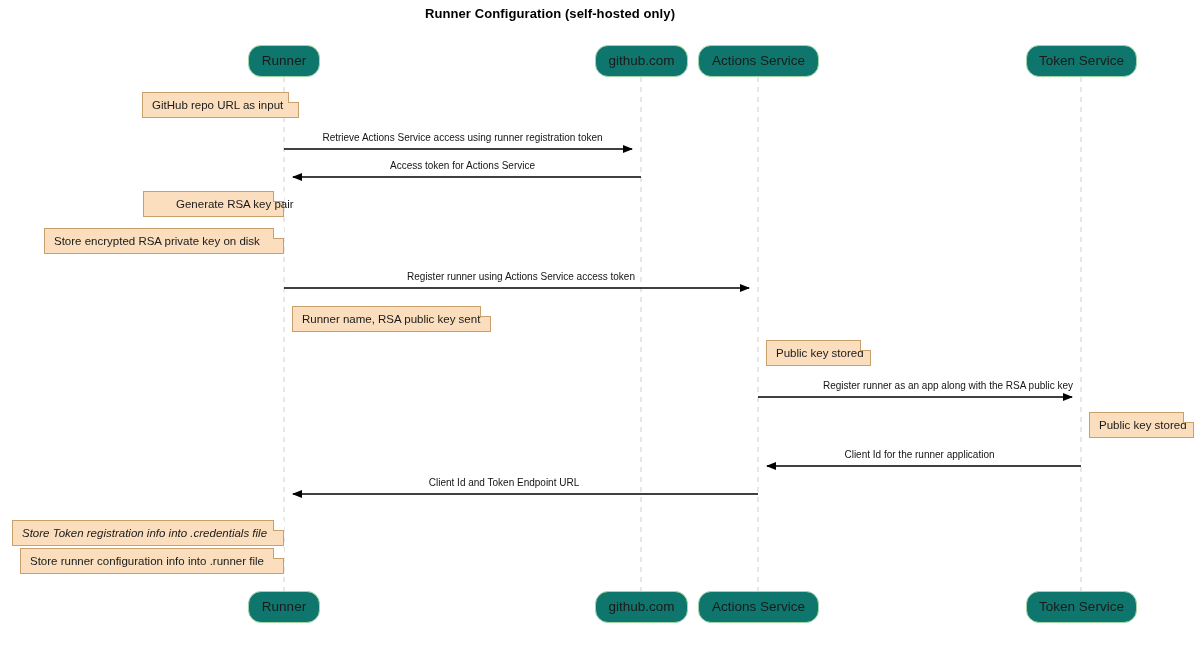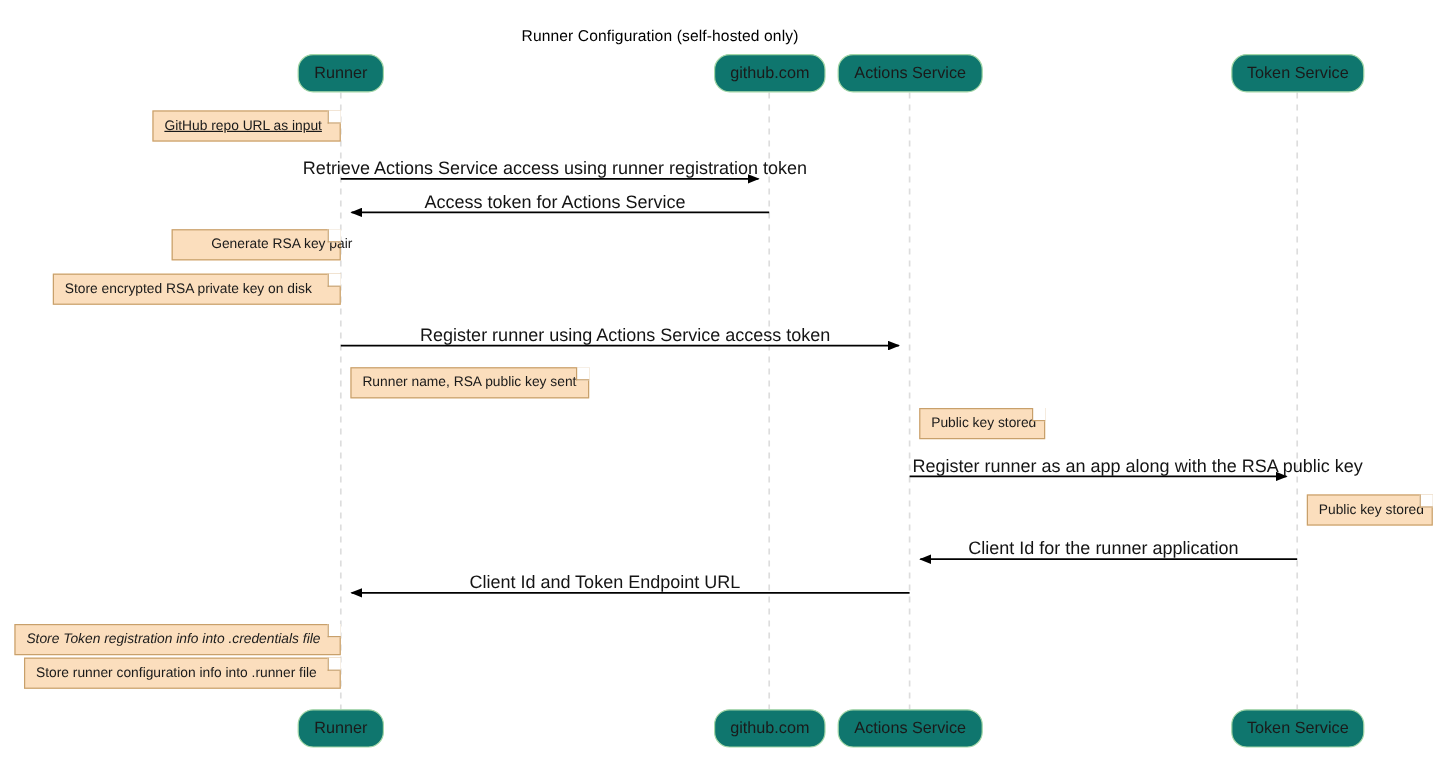--- a/index.html
+++ b/index.html
@@ -23,25 +23,25 @@
     position: absolute;
     left: 0;
     top: 0;
     width: 1200px;
     height: 647px;
     display: block;
   }
   .diagram-title {
     position: absolute;
     left: 0;
-    top: 22px;
+    top: 6px;
     width: 1100px;
     text-align: center;
     font-size: 13px;
-    font-weight: normal;
+    font-weight: bold;
     color: #000000;
     letter-spacing: 0.1px;
   }
   .participant-box {
     position: absolute;
     box-sizing: border-box;
     background: #0f766e;
     border: 1px solid #A2D6A6;
     border-radius: 13px;
     height: 32px;
@@ -70,21 +70,21 @@
     right: -1px;
     width: 10px;
     height: 10px;
     background: #FFFFFF;
     border-left: 1px solid #C8A06B;
     border-bottom: 1px solid #C8A06B;
     transform: none;
   }
   .msg-label {
     position: absolute;
-    font-size: 15px;
+    font-size: 10px;
     color: #141414;
     white-space: nowrap;
     text-align: right;
     transform: translateX(-50%);
   }
 </style>
 </head>
 <body>
 
 <div id="diagram-root">
@@ -134,21 +134,21 @@
       <div class="participant-box" style="left: 698px; top: 45px; width: 121px;"><span>Actions Service</span></div>
       <div class="participant-box" style="left: 1026px; top: 45px; width: 111px;"><span>Token Service</span></div>
     </div>
   <div id="participants-bottom-layer">
       <div class="participant-box" style="left: 248px; top: 591px; width: 72px;"><span>Runner</span></div>
       <div class="participant-box" style="left: 595px; top: 591px; width: 93px;"><span>github.com</span></div>
       <div class="participant-box" style="left: 698px; top: 591px; width: 121px;"><span>Actions Service</span></div>
       <div class="participant-box" style="left: 1026px; top: 591px; width: 111px;"><span>Token Service</span></div>
     </div>
   <div id="notes-layer">
-      <div class="note" style="left: 127px; top: 92px; width: 157px; text-decoration: underline;"><span>GitHub repo URL as input</span><span class="fold"></span></div>
+      <div class="note" style="left: 142px; top: 92px; width: 157px;"><span>GitHub repo URL as input</span><span class="fold"></span></div>
       <div class="note" style="left: 143px; top: 191px; width: 141px; padding-left: 32px;"><span>Generate RSA key pair</span><span class="fold"></span></div>
       <div class="note" style="left: 44px; top: 228px; width: 240px;"><span>Store encrypted RSA private key on disk</span><span class="fold"></span></div>
       <div class="note" style="left: 292px; top: 306px; width: 199px;"><span>Runner name, RSA public key sent</span><span class="fold"></span></div>
       <div class="note" style="left: 766px; top: 340px; width: 105px;"><span>Public key stored</span><span class="fold"></span></div>
       <div class="note" style="left: 1089px; top: 412px; width: 105px;"><span>Public key stored</span><span class="fold"></span></div>
       <div class="note" style="left: 20px; top: 528px; width: 264px; margin-top: 20px;"><span>Store runner configuration info into .runner file</span><span class="fold"></span></div>
       <div class="note" style="left: 12px; top: 520px; width: 272px; font-style: italic;"><span>Store Token registration info into .credentials file</span><span class="fold"></span></div>
     </div>
   <div id="labels-layer">
       <div class="msg-label" style="left: 462.5px; top: 132px;">Retrieve Actions Service access using runner registration token</div>

